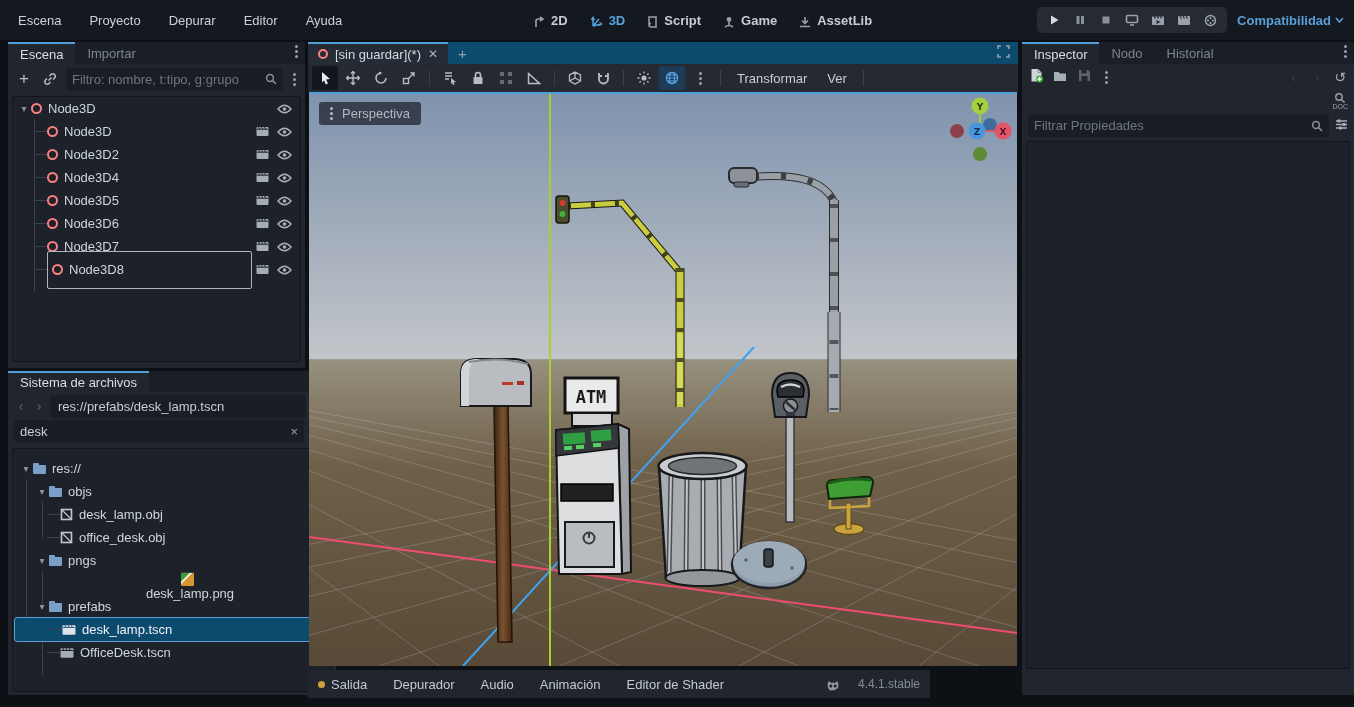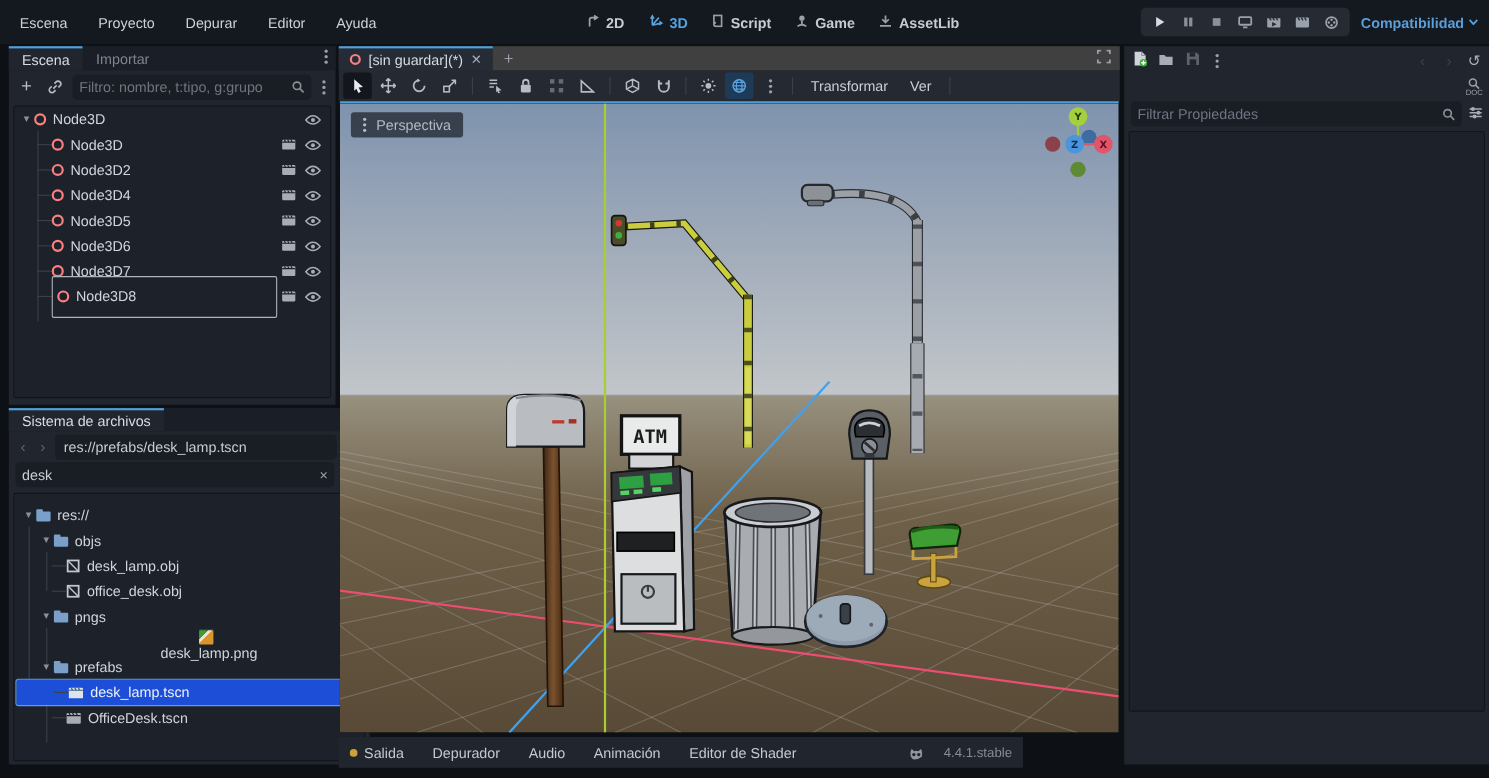--- a/index.html
+++ b/index.html
@@ -6,21 +6,21 @@
   html,body { width:1354px; height:707px; background:#0d1014; overflow:hidden;
     font-family:"Liberation Sans","DejaVu Sans",sans-serif; font-size:13px; color:#cfd5dd; }
   .app { position:relative; width:1354px; height:707px; background:#0d1014; }
 
   
   .topbar { position:absolute; left:0; top:0; width:1354px; height:40px; background:#14181f;
     display:flex; align-items:center; }
   .menu-items { display:flex; gap:8px; padding-left:8px; }
   .menu-item { padding:4px 10px; color:#ccd2da; cursor:default; }
   .ws-tabs { position:absolute; left:525px; top:0; height:40px; display:flex; align-items:center; gap:6px; }
-  .ws-tab { display:flex; align-items:flex-start; gap:6px; padding:5px 8px; color:#c6ccd4; font-weight:bold; }
+  .ws-tab { display:flex; align-items:flex-end; gap:6px; padding:5px 8px; color:#c6ccd4; font-weight:bold; }
   .ws-tab.active { color:#55a3e0; }
   .ws-tab svg { display:block; }
   .run-area { position:absolute; right:10px; top:0; height:40px; display:flex; align-items:center; gap:10px; }
   .run-pill { display:flex; align-items:center; background:#262b33; border-radius:5px; padding:3px 6px; gap:4px; }
   .run-btn { width:22px; height:20px; display:flex; align-items:center; justify-content:center; }
   .renderer { color:#5b9fd8; font-weight:bold; display:flex; align-items:center; gap:4px; }
 
   
   .dock { position:absolute; background:#21262e; }
   .dock-left-top    { left:8px;    top:42px;  width:297px; height:326px; }
@@ -53,34 +53,34 @@
   .vguide { position:absolute; width:1px; background:#3a414b; }
   .rename-box { display:flex; align-items:center; flex:1; height:38px; border:1px solid #aeb4bc;
     border-radius:2px; padding:0 4px; margin-right:4px; }
 
   
   .nav-row { display:flex; align-items:center; gap:4px; padding:3px 6px; height:28px; }
   .nav-arrow { color:#5c636d; font-size:14px; width:14px; text-align:center; }
   .path-box { flex:1; display:flex; align-items:center; background:#191e25; border-radius:4px; height:23px; padding:0 8px; }
   .path-box input { flex:1; background:transparent; border:none; outline:none; color:#c6ccd3; font:inherit; }
   .search-row { display:flex; align-items:center; gap:6px; padding:0 6px 4px 6px; height:26px; }
-  .fs-selected { background:#1d4ed8; outline:1px solid #5d9fd6; border-radius:2px; }
+  .fs-selected { background:#0c4a6e; outline:1px solid #5d9fd6; border-radius:2px; }
   .fs-selected .tree-label { color:#eef2f6; }
   .folder-ic { width:13px; height:11px; position:relative; flex:none; }
   .folder-ic::before { content:""; position:absolute; left:0; top:0; width:6px; height:3px; background:#7aa0c9; border-radius:1px 1px 0 0; }
   .folder-ic::after { content:""; position:absolute; left:0; top:2px; width:13px; height:9px; background:#7aa0c9; border-radius:1px; }
   .thumb { width:13px; height:13px; border-radius:1px; flex:none; }
   .thumb-lamp { background:linear-gradient(135deg,#3f9e33 0 32%,#e8e4da 32% 45%,#d9952f 45% 100%); }
   .thumb-desk { background:linear-gradient(#7b8187 0 30%,#4a4f55 30% 100%); }
   .clip-row { height:8px; overflow:hidden; }
   .clip-row .inner { transform:translateY(-14px); display:flex; align-items:center; height:23px; color:#9aa0aa; }
   .scrollbar-v { position:absolute; right:2px; width:5px; background:#3d444e; border-radius:3px; }
 
   
-  .scene-tabbar { display:flex; align-items:center; height:22px; background:#404040; position:relative; }
+  .scene-tabbar { display:flex; align-items:center; height:22px; background:#0c4a6e; position:relative; }
   .scene-tab { display:flex; align-items:center; gap:7px; padding:0 10px; height:22px; background:#262c35;
     border-top:2px solid #4f9fd8; color:#d6dbe2; }
   .tab-close { color:#aab0ba; font-size:12px; }
   .tab-plus { color:#9aa0aa; font-size:15px; padding:0 10px; }
   .fullscreen-btn { position:absolute; right:8px; top:3px; color:#9aa0aa; }
   .vp-toolbar { display:flex; align-items:center; gap:2px; height:28px; background:#252a32; padding:0 4px; }
   .vt-btn { width:26px; height:24px; display:flex; align-items:center; justify-content:center; border-radius:3px; color:#b6bcc4; }
   .vt-btn.active { background:#13171d; }
   .vt-btn.blue { background:#1d3a57; color:#5aa3e0; }
   .vt-btn.dim { opacity:.45; }
@@ -744,20 +744,30 @@
             <path d="M2,10 Q1,5 3,3 L5,5 Q7,4 9,5 L11,3 Q13,5 12,10 Q9,12.5 5,12.5 Q3.5,12.5 2,10 Z" fill="#8e959e"></path>
             <circle cx="4.8" cy="8" r="1.5" fill="#1d222a"></circle>
             <circle cx="9.2" cy="8" r="1.5" fill="#1d222a"></circle>
           </svg>
         <span>4.4.1.stable</span>
       </span>
     </div>
   </div>
 
   <div class="dock dock-right">
+    <div class="tabbar">
+      <span class="tab active">Inspector</span>
+      <span class="tab">Nodo</span>
+      <span class="tab">Historial</span>
+      <span class="tab-kebab kebab">
+          <i></i>
+          <i></i>
+          <i></i>
+        </span>
+    </div>
     <div class="insp-toolbar">
       <span>
         <svg width="13" height="15" viewBox="0 0 13 15">
             <path d="M1.5,1 H8 L11.5,4.5 V13.5 H1.5 Z" fill="#cfd4da"></path>
             <path d="M8,1 L8,4.5 H11.5" fill="none" stroke="#8a909a" stroke-width="1"></path>
             <circle cx="9.5" cy="11" r="3.4" fill="#3fae3a"></circle>
             <path d="M9.5,9 V13 M7.5,11 H11.5" stroke="#fff" stroke-width="1.3"></path>
           </svg></span>
       <span>
         <svg width="15" height="12" viewBox="0 0 15 12">

